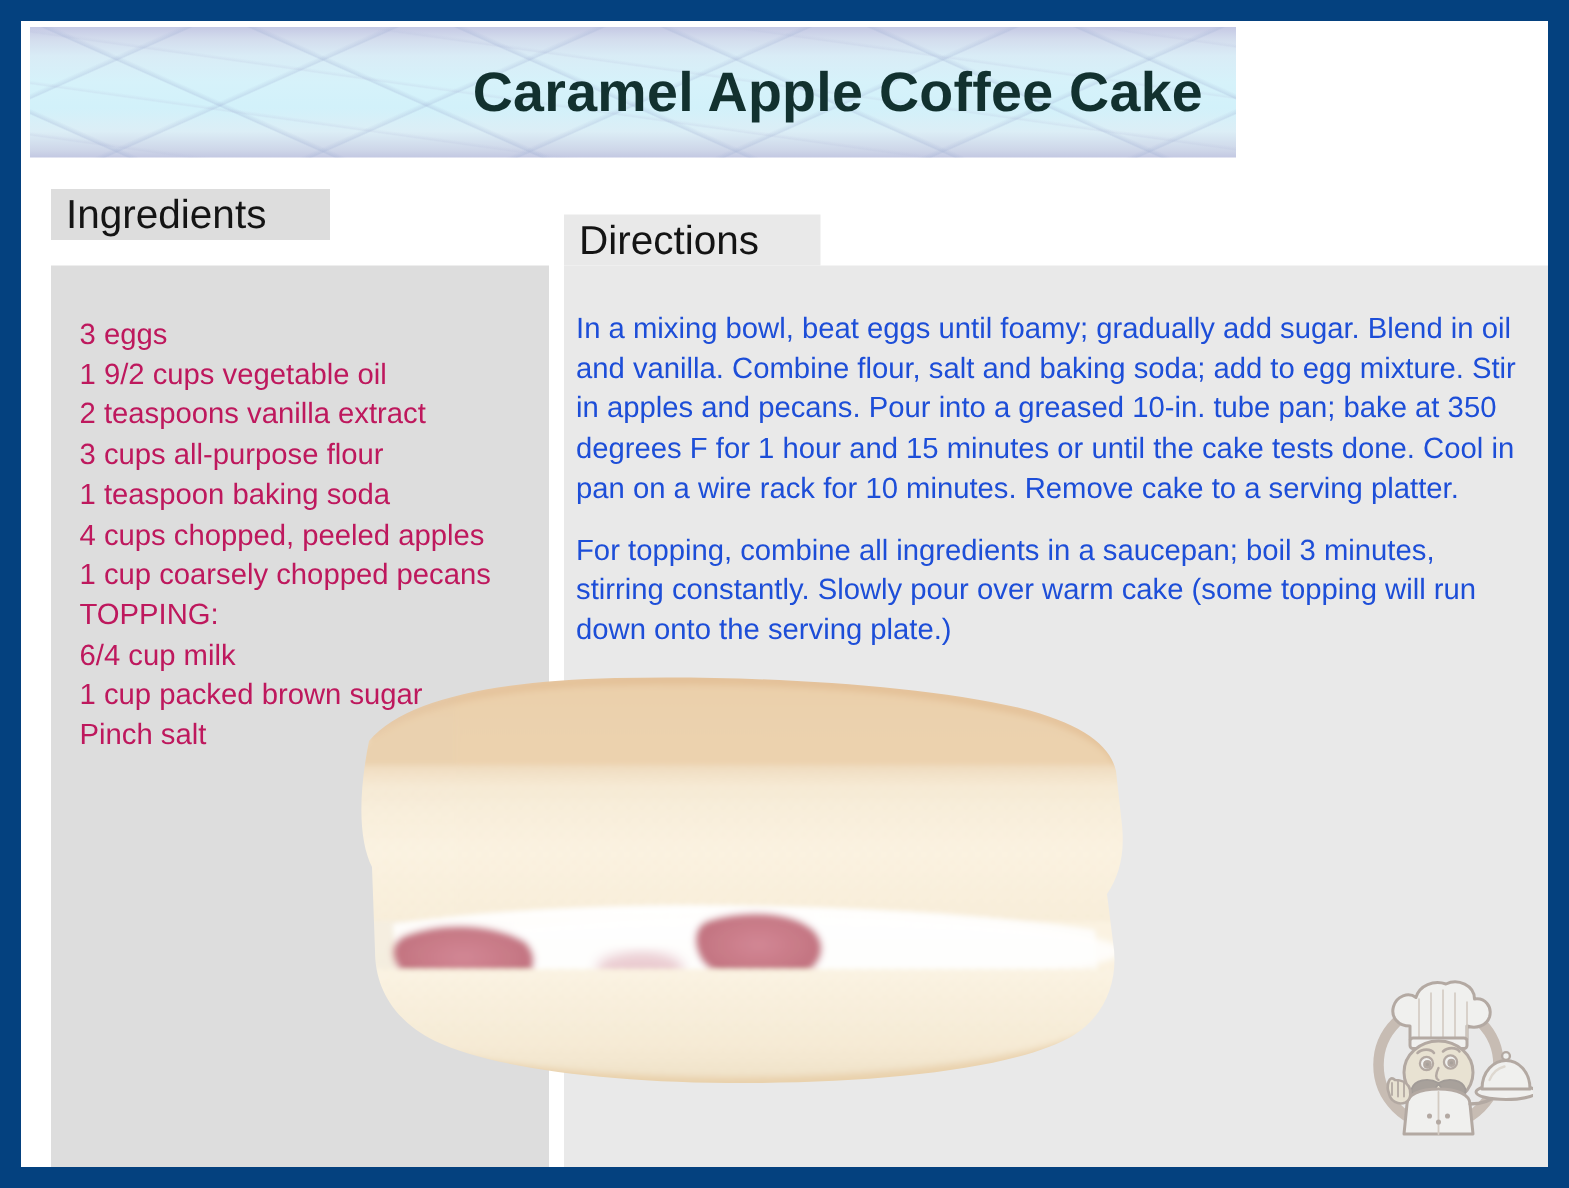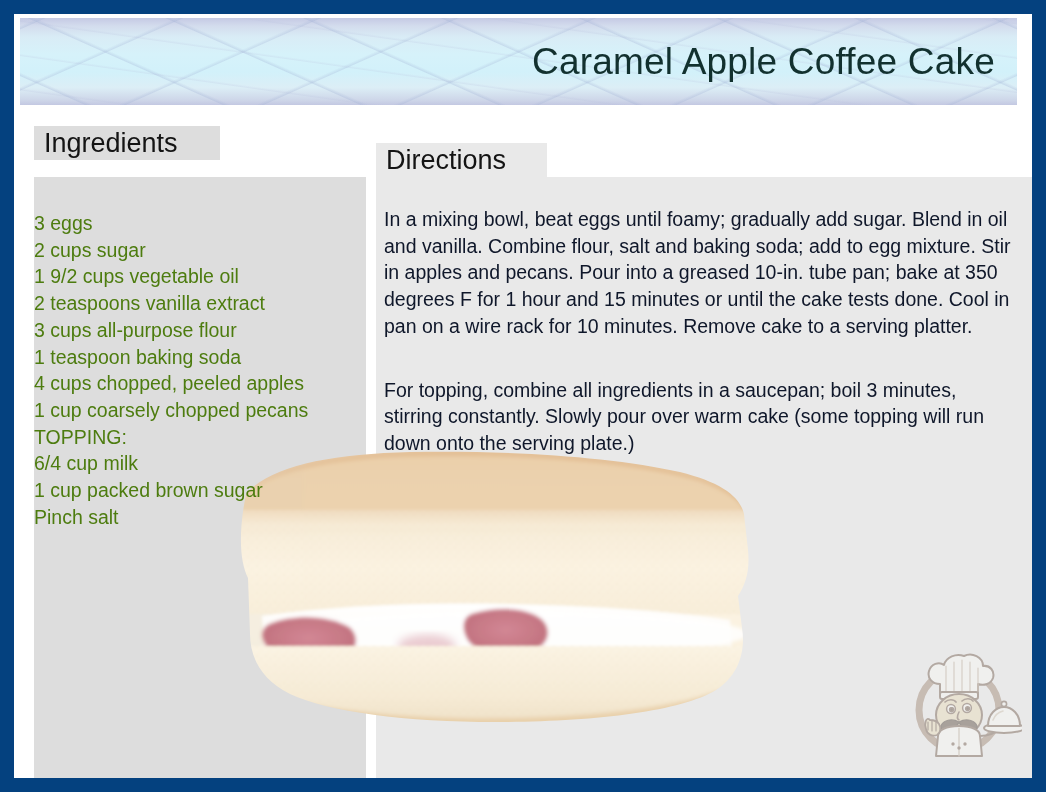--- a/index.html
+++ b/index.html
@@ -28,21 +28,21 @@
     height: 764px;
     background: #ffffff;
     overflow: hidden;
   }
 
   
   .banner {
     position: absolute;
     left: 6px;
     top: 4px;
-    width: 997px;
+    width: 804px;
     height: 87px;
     background:
       repeating-linear-gradient(
         24deg,
         rgba(169,181,214,0.00) 0px,
         rgba(169,181,214,0.00) 26px,
         rgba(160,176,212,0.30) 27px,
         rgba(160,176,212,0.00) 30px,
         rgba(160,176,212,0.00) 56px),
       repeating-linear-gradient(
@@ -62,20 +62,21 @@
       linear-gradient(to bottom,
         #c5c9e4 0%,
         #d3dced 9%,
         #d9ecf6 22%,
         #d6f2fa 42%,
         #d2f1fa 62%,
         #dceef6 80%,
         #cdd5e8 95%,
         #c3c8e2 100%);
     overflow: hidden;
+    font-weight: bold;
   }
   .banner-title {
     position: absolute;
     right: 22px;
     top: 50%;
     transform: translateY(-52%);
     font-size: 37px;
     line-height: 1;
     color: #12312f;
     white-space: nowrap;
@@ -123,38 +124,38 @@
   .ingredient-list {
     position: relative;
     z-index: 3;
     margin: 0;
     padding: 33px 0 0 0;
     list-style: none;
   }
   .ingredient-list li {
     font-size: 19.5px;
     line-height: 26.7px;
-    color: #4d7c0f;
-    padding-left: 0;
+    color: #be185d;
+    padding-left: 19px;
     white-space: nowrap;
   }
 
   
   .directions-body {
     position: relative;
     z-index: 3;
     padding: 29px 14px 0 8px;
   }
   .directions-body p {
     margin: 0;
     font-size: 19.5px;
     line-height: 26.7px;
-    color: #0f172a;
-  }
-  .directions-body p + p { margin-top: 37px; }
+    color: #1d4ed8;
+  }
+  .directions-body p + p { margin-top: 14px; }
 
   
   .cake-photo {
     position: absolute;
     left: 196px;
     top: 424px;
     width: 553px;
     height: 300px;
     z-index: 2;
     pointer-events: none;
@@ -187,21 +188,20 @@
       <div class="banner-title">Caramel Apple Coffee Cake</div>
     </div>
 
     <div class="tab tab-ingredients">Ingredients</div>
 
     <div class="tab tab-directions">Directions</div>
 
     <div class="panel panel-ingredients">
       <ul class="ingredient-list">
         <li>3 eggs</li>
-        <li>2 cups sugar</li>
         <li>1 9/2 cups vegetable oil</li>
         <li>2 teaspoons vanilla extract</li>
         <li>3 cups all-purpose flour</li>
         <li>1 teaspoon baking soda</li>
         <li>4 cups chopped, peeled apples</li>
         <li>1 cup coarsely chopped pecans</li>
         <li>TOPPING:</li>
         <li>6/4 cup milk</li>
         <li>1 cup packed brown sugar</li>
         <li>Pinch salt</li>

